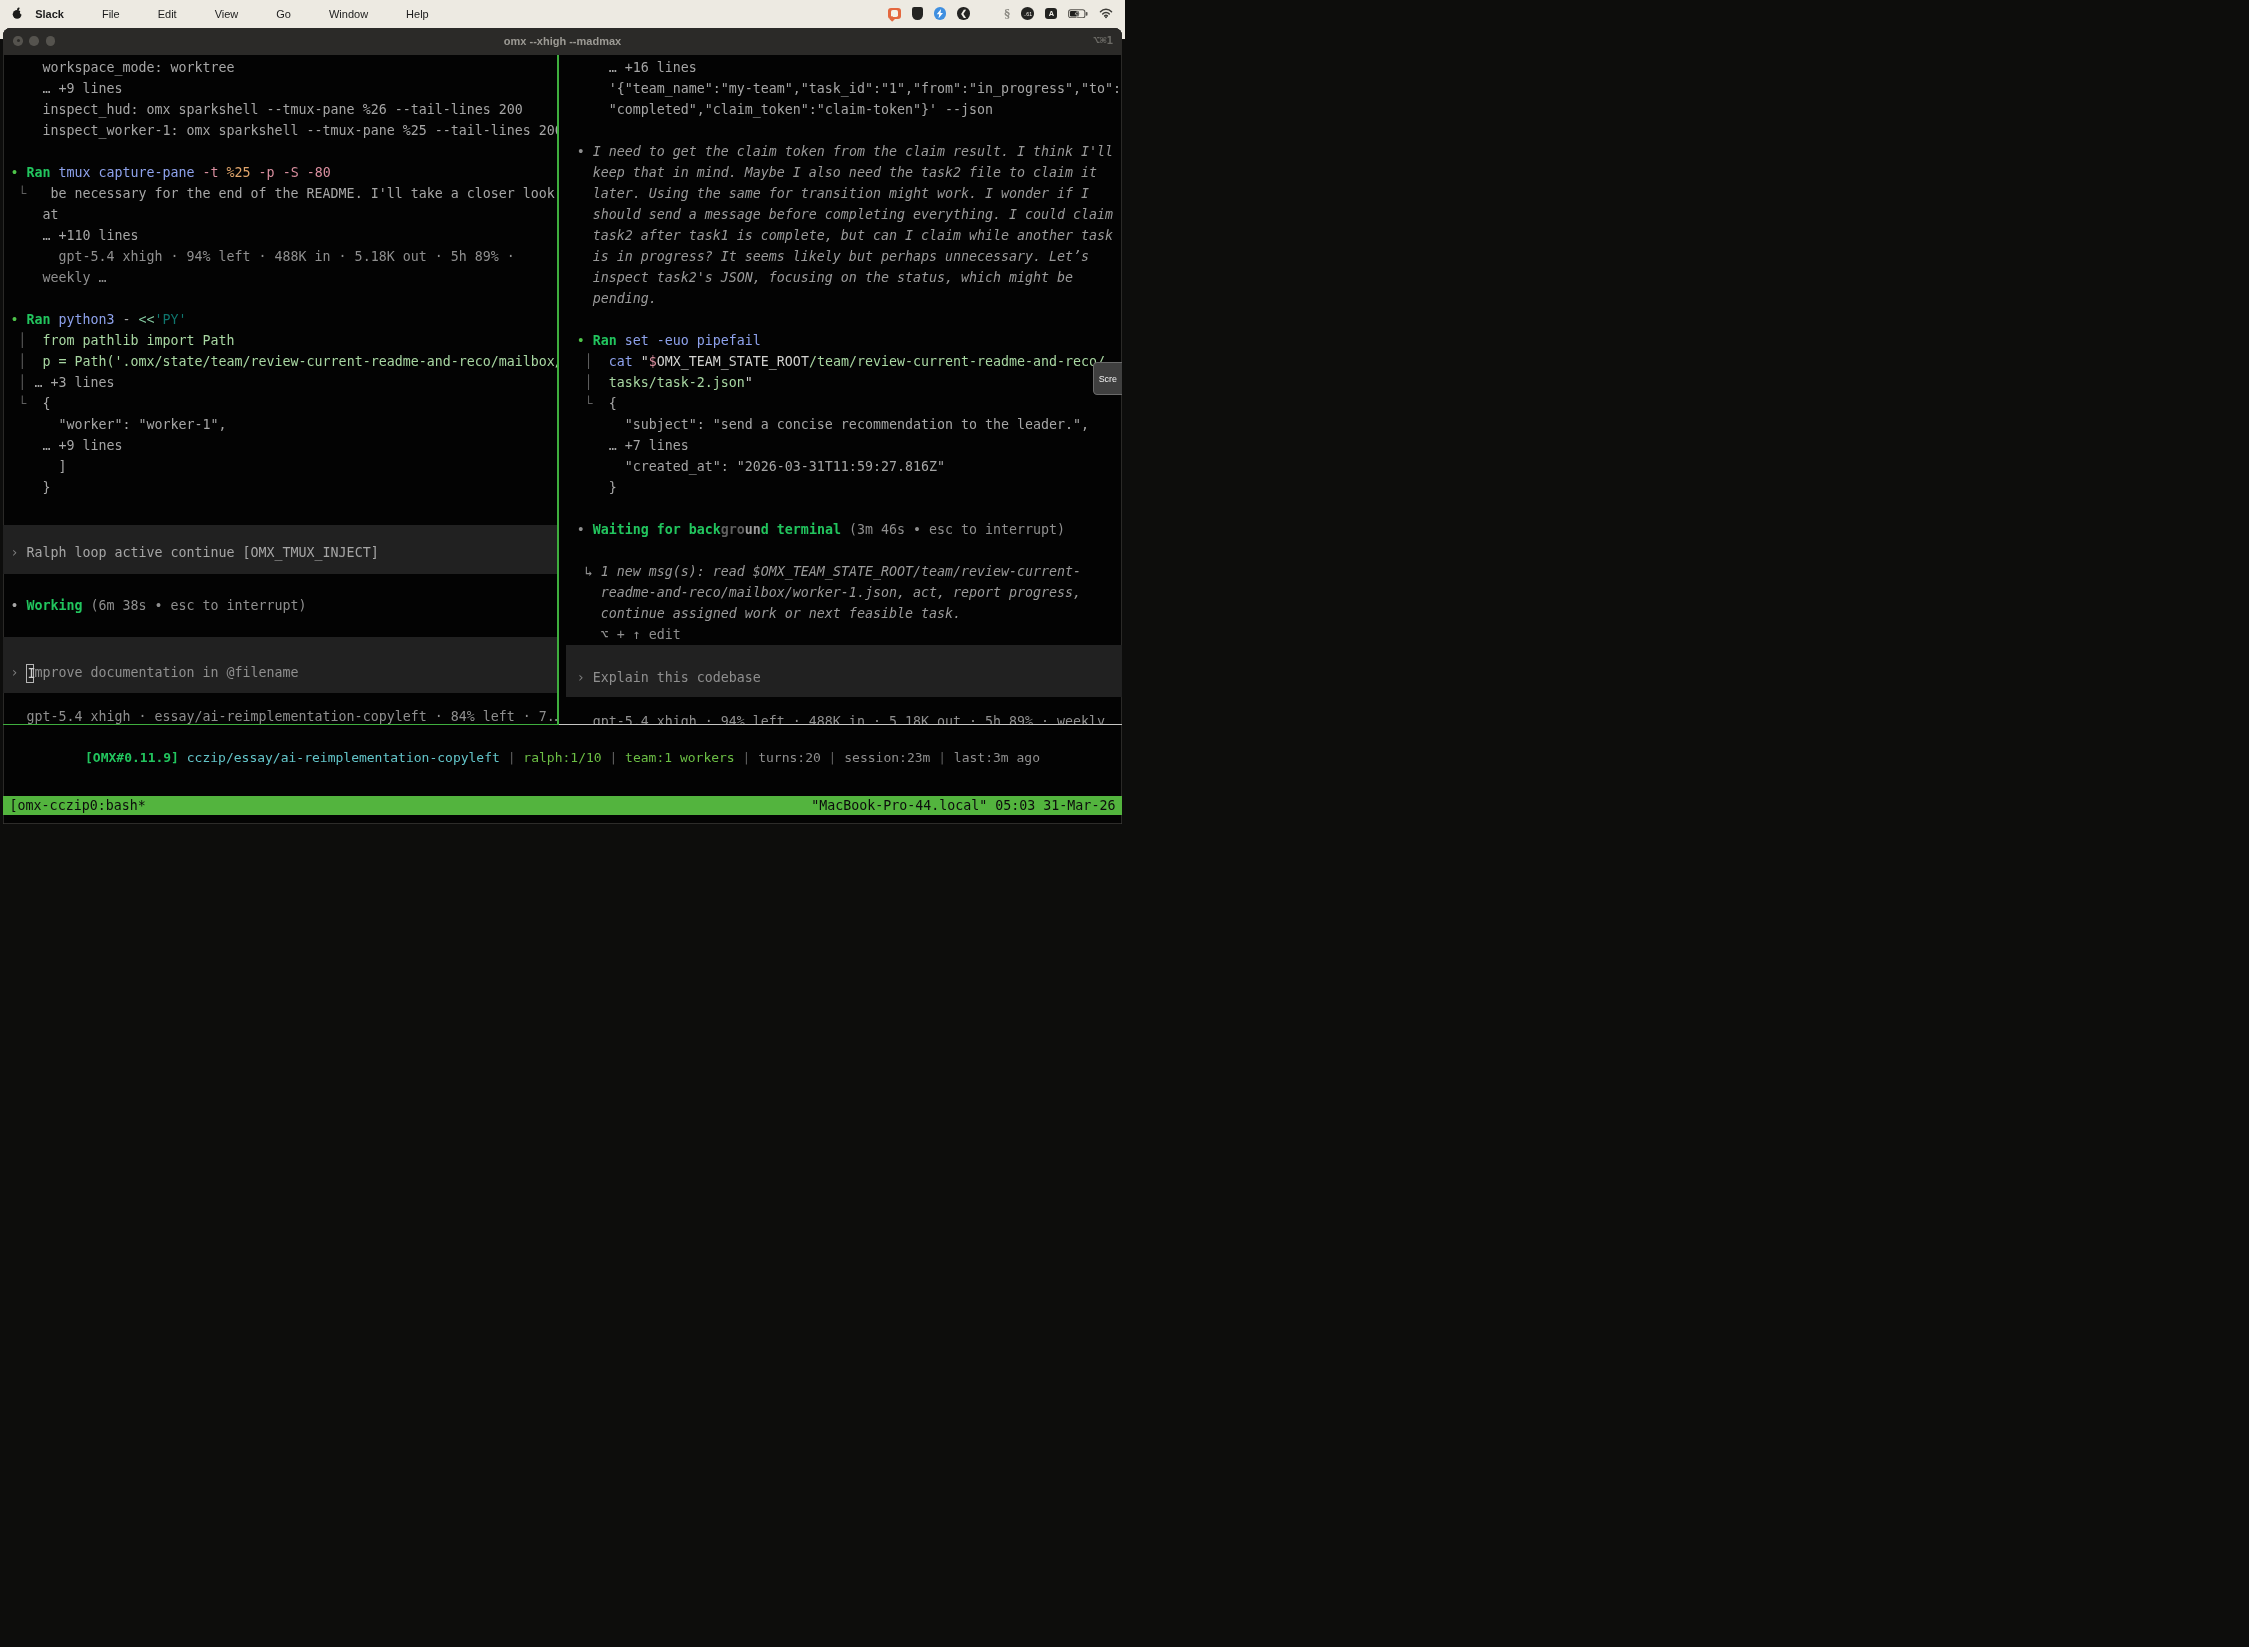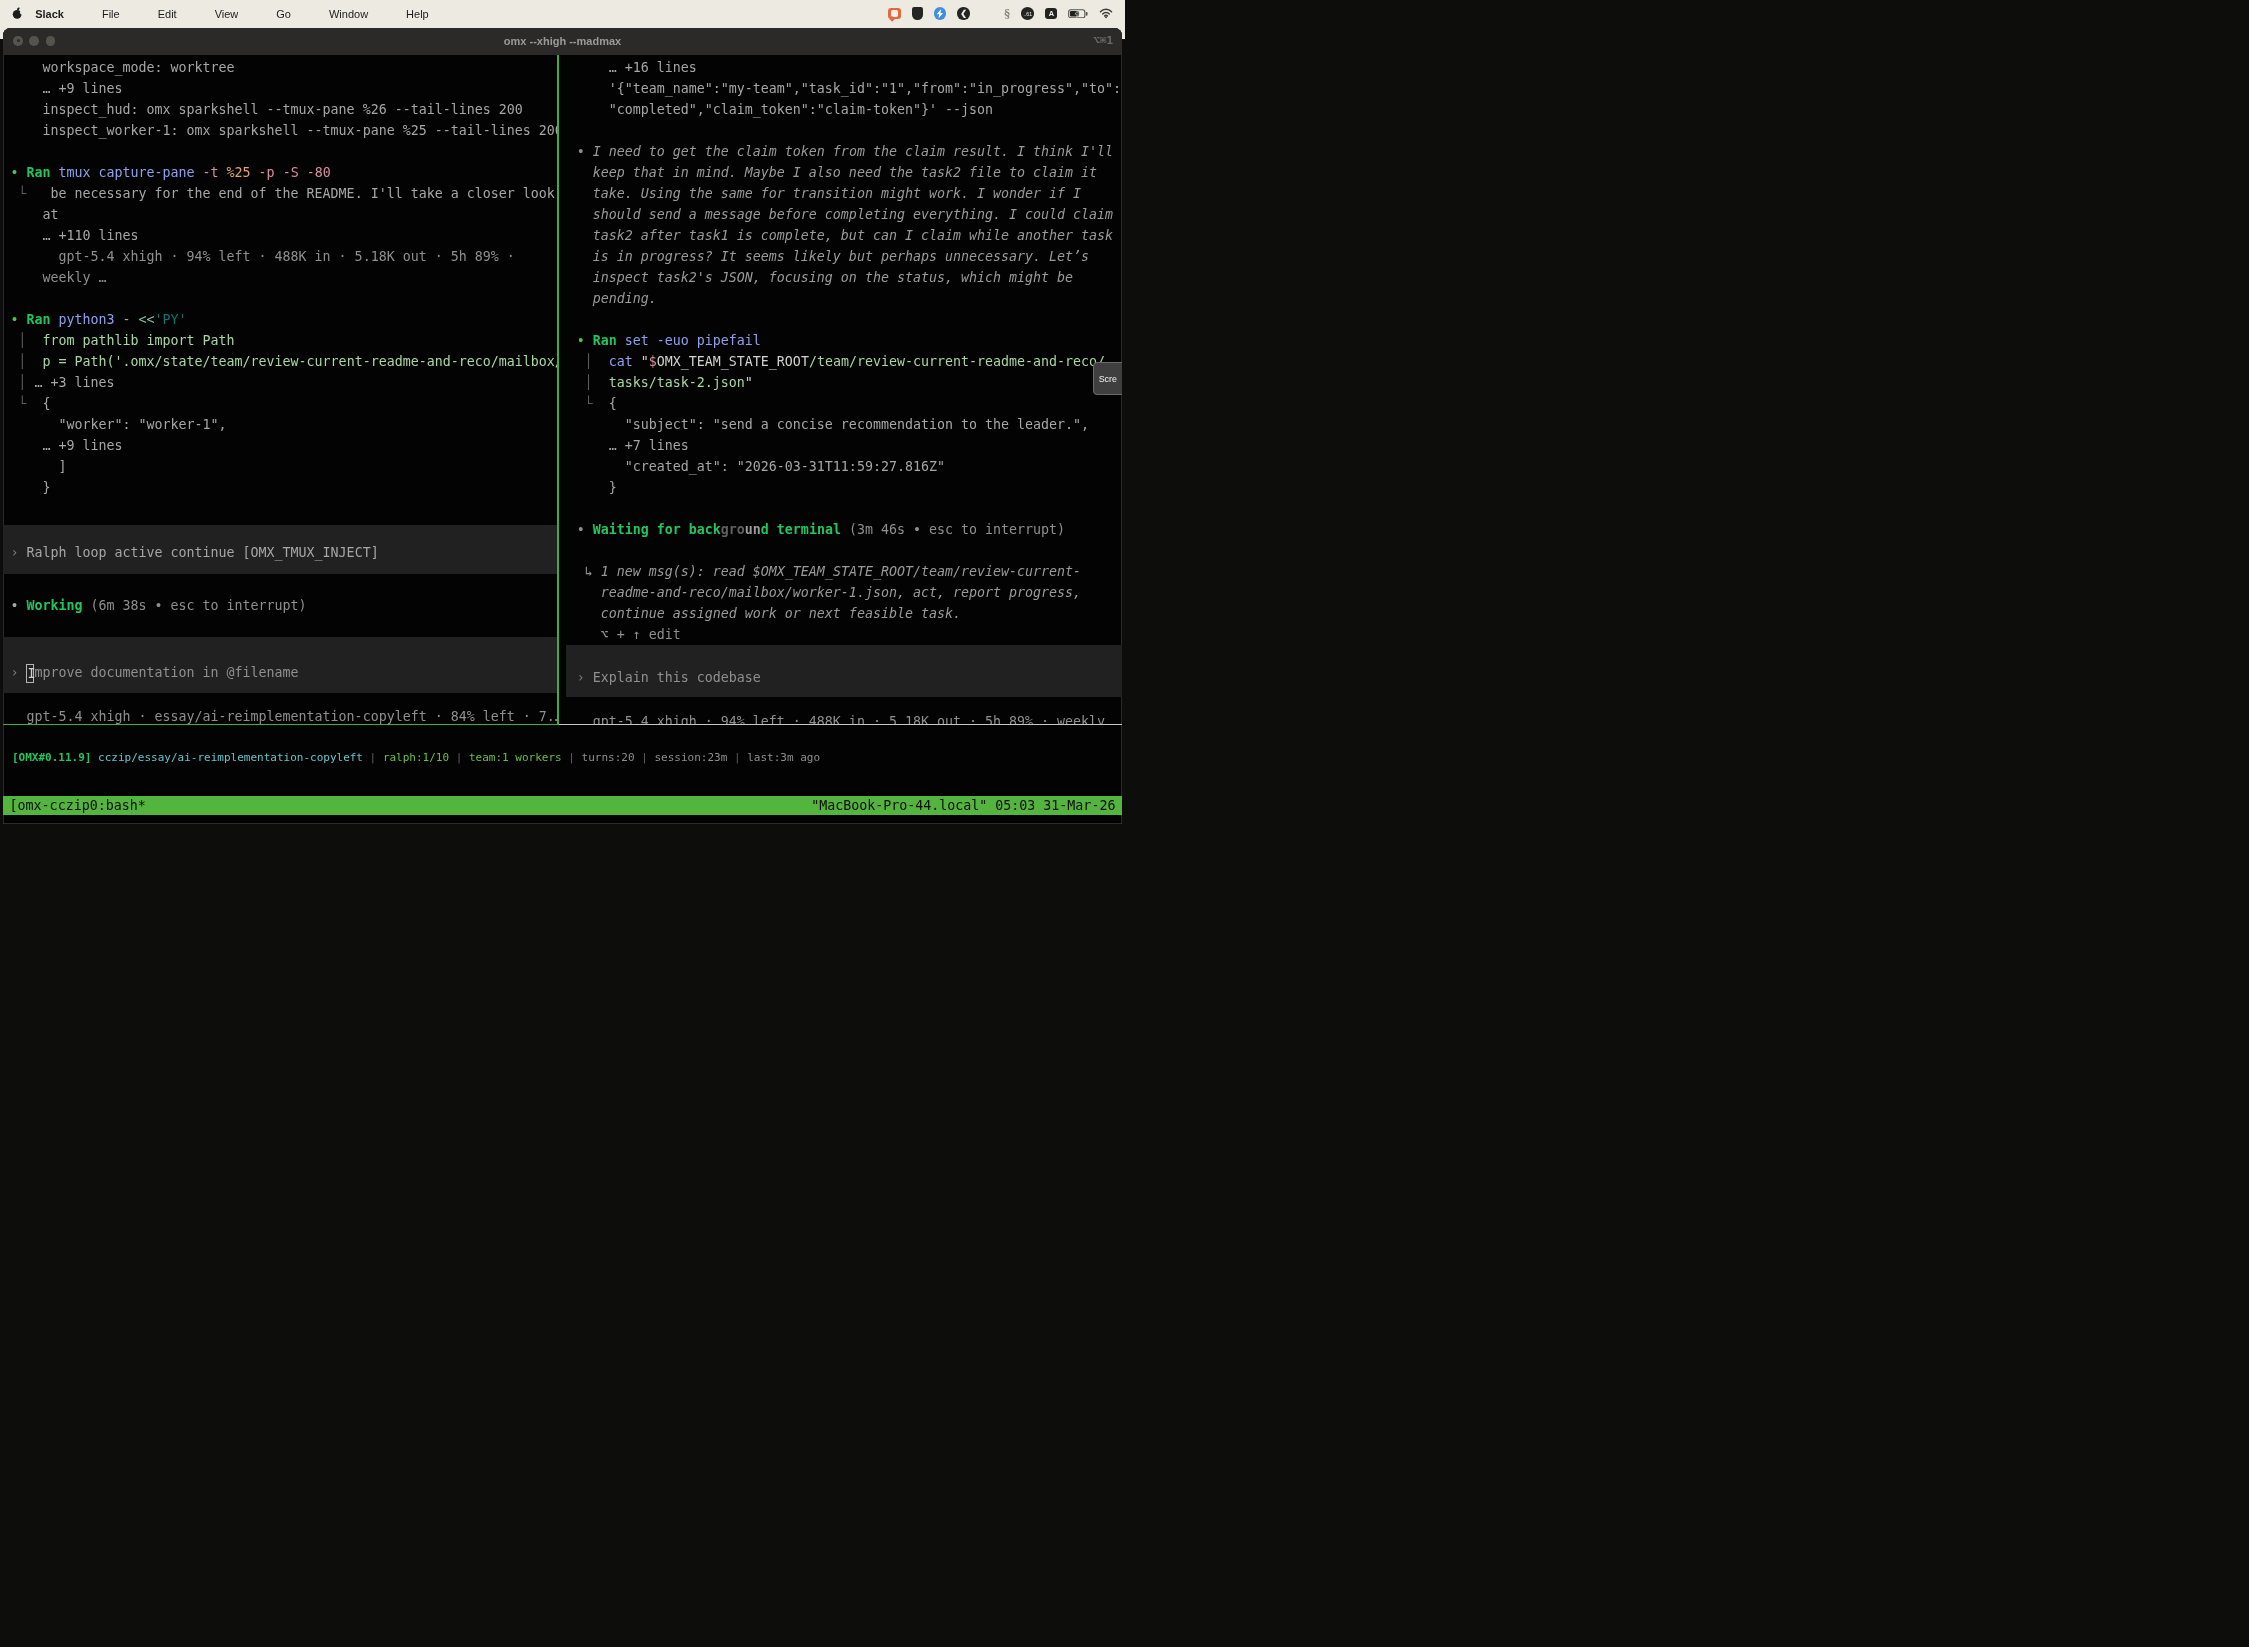--- a/index.html
+++ b/index.html
@@ -80,22 +80,22 @@
   .s-cur{ color:#cfcfcf; display:inline-block; width:8px; height:18.5px; line-height:18.5px;
           border:0.7px solid #b5b5b5; vertical-align:middle; }
 
   
   .scre { position:absolute; right:0; top:334px; width:29.5px; height:33px; background:#3f3f3f;
           border:0.7px solid #6a6a6a; border-right:none; border-radius:4.4px 0 0 4.4px;
           display:flex; align-items:center; padding-left:5.2px; z-index:4;
           color:#f2f2f2; font-family:"Liberation Sans", sans-serif; font-size:8.9px; }
 
   
-  .omx { position:absolute; top:720px; left:9px; right:0; height:20.7px; line-height:20.7px;
-         font-size:11px; white-space:pre; overflow:hidden; }
+  .omx { position:absolute; top:720px; left:0; right:0; height:20.7px; line-height:20.7px;
+         font-size:13px; white-space:pre; overflow:hidden;text-align:center; }
   .tmuxbar { position:absolute; top:768px; left:0; right:0; height:19px; background:#53b43e;
              color:#0c0c0c; font-size:13.3px; line-height:19px; display:flex;
              justify-content:space-between; padding:0 6.6px; white-space:pre; overflow:hidden; }
 </style>
 </head>
 <body>
 
 <div class="screen">
 
   <div class="menubar">
@@ -220,21 +220,21 @@
       </div>
     <div class="vdiv"></div>
     <div class="paneR" id="paneR">
         <div>
           <div class="ln"><span class="s-g">    … +16 lines</span></div>
           <div class="ln"><span class="s-g">    '{"team_name":"my-team","task_id":"1","from":"in_progress","to":</span></div>
           <div class="ln"><span class="s-g">    "completed","claim_token":"claim-token"}' --json</span></div>
           <div class="ln"></div>
           <div class="ln"><span class="s-m">• </span><span class="s-gi">I need to get the claim token from the claim result. I think I'll</span></div>
           <div class="ln"><span class="s-gi">  keep that in mind. Maybe I also need the task2 file to claim it</span></div>
-          <div class="ln"><span class="s-gi">  take. Using the same for transition might work. I wonder if I</span></div>
+          <div class="ln"><span class="s-gi">  later. Using the same for transition might work. I wonder if I</span></div>
           <div class="ln"><span class="s-gi">  should send a message before completing everything. I could claim</span></div>
           <div class="ln"><span class="s-gi">  task2 after task1 is complete, but can I claim while another task</span></div>
           <div class="ln"><span class="s-gi">  is in progress? It seems likely but perhaps unnecessary. Let’s</span></div>
           <div class="ln"><span class="s-gi">  inspect task2's JSON, focusing on the status, which might be</span></div>
           <div class="ln"><span class="s-gi">  pending.</span></div>
           <div class="ln"></div>
           <div class="ln"><span class="s-gb">• </span><span class="s-w">Ran </span><span class="s-b">set -euo pipefail</span></div>
           <div class="ln"><span class="s-d"> │  </span><span class="s-b">cat </span><span class="s-wn">"</span><span class="s-p">$</span><span class="s-wn">OMX_TEAM_STATE_ROOT</span><span class="s-gr">/team/review-current-readme-and-reco/</span></div>
           <div class="ln"><span class="s-d"> │  </span><span class="s-gr">tasks/task-2.json</span><span class="s-wn">"</span></div>
           <div class="ln"><span class="s-d"> └  </span><span class="s-g">{</span></div>

